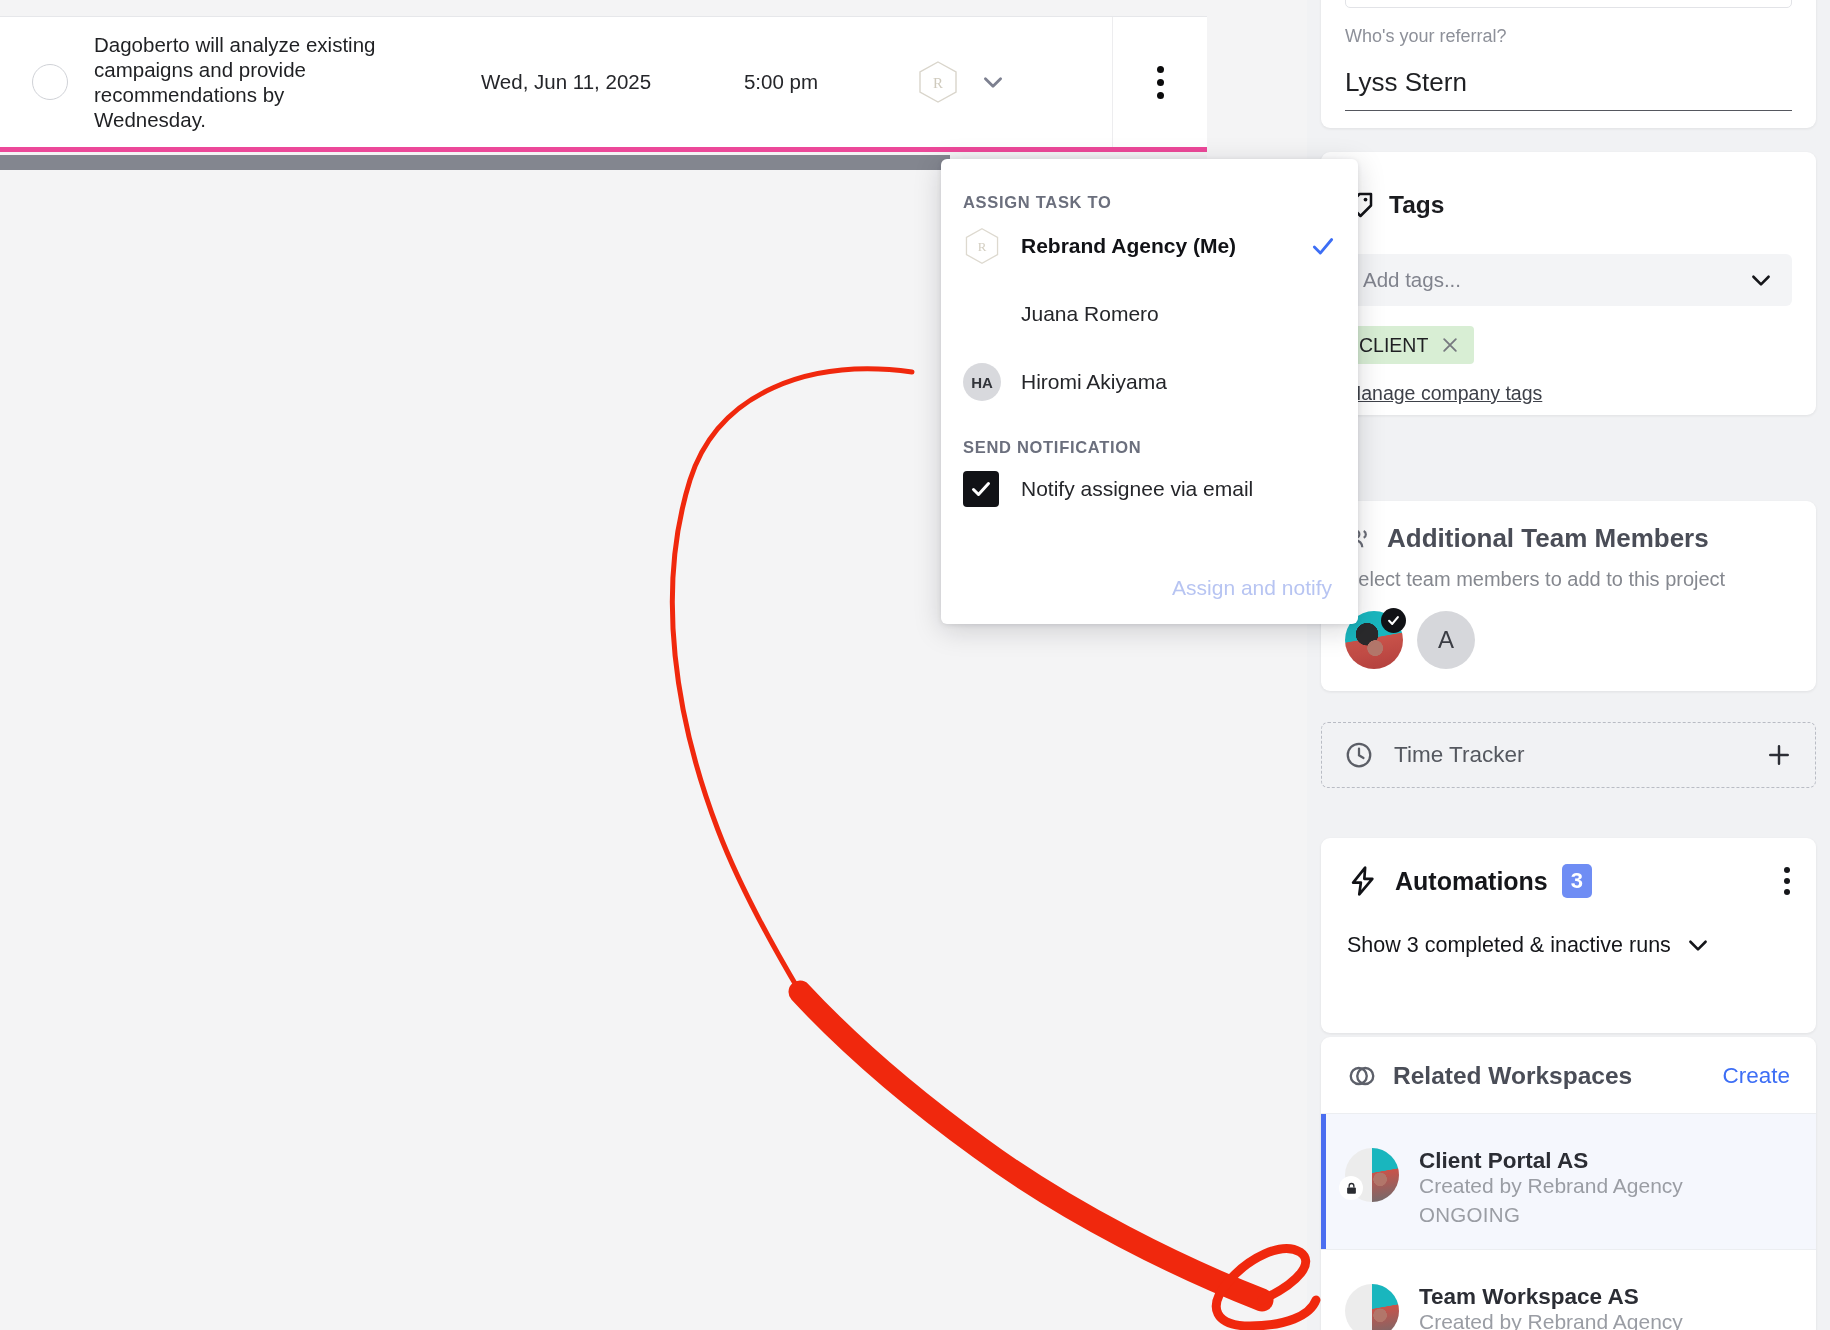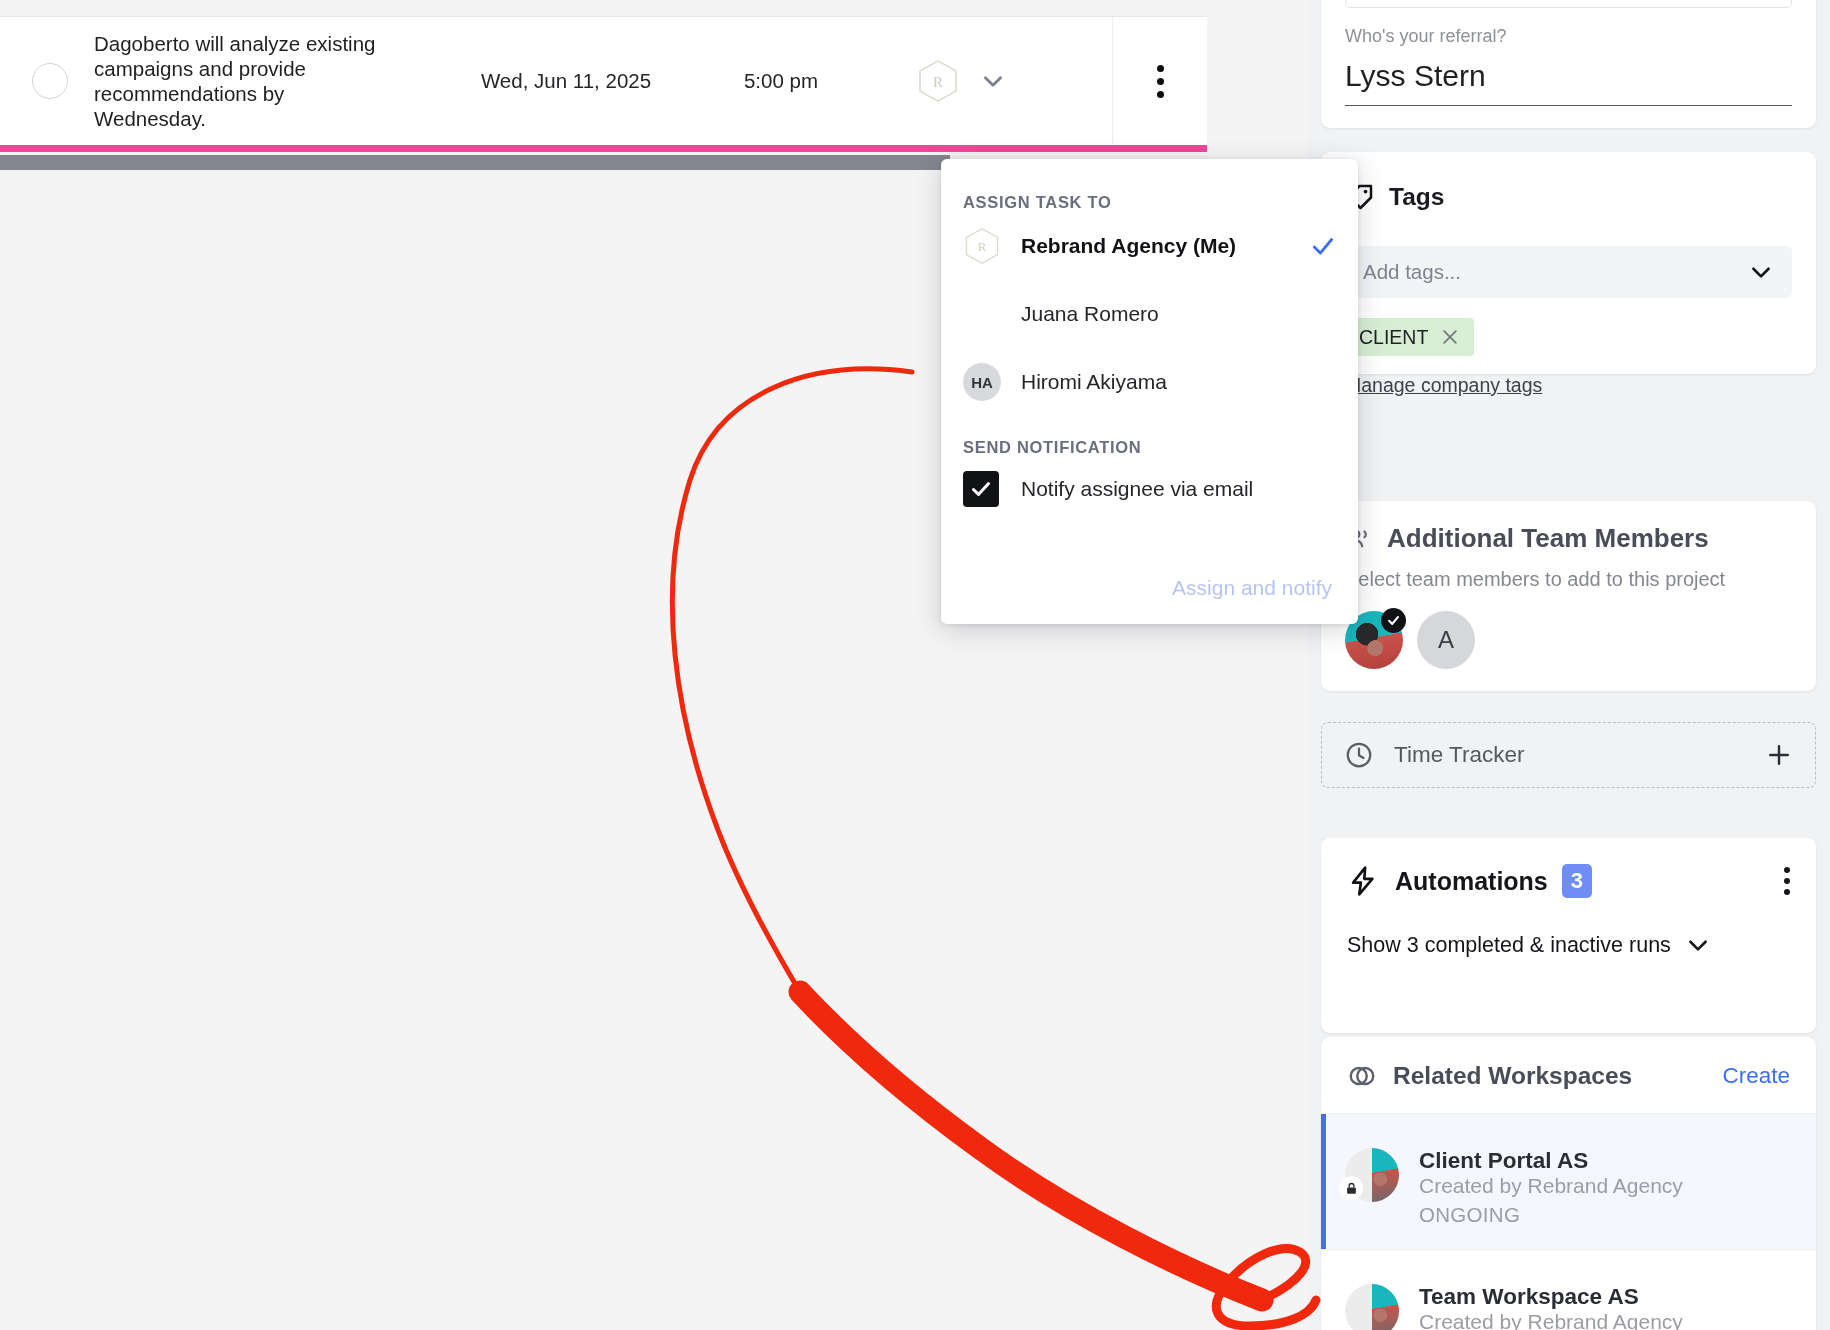--- a/index.html
+++ b/index.html
@@ -15,21 +15,21 @@
   .main-area {
     position: absolute; left: 0; top: 0;
     width: 1307px; height: 1330px;
     background: #f4f4f5;
   }
   .task-strip {
     position: absolute; left: 0; top: 16px;
     width: 1207px; height: 136px;
     background: #ffffff;
     border-top: 1px solid #e6e7ea;
-    border-bottom: 7px solid #ec4899;
+    border-bottom: 5px solid #ec4899;
     display: flex; align-items: center;
   }
   .task-checkbox {
     width: 36px; height: 36px; border-radius: 50%;
     border: 1.5px solid #d0d2d7; background: #fff;
     margin-left: 32px; flex: 0 0 auto; cursor: pointer;
   }
   .task-title {
     margin-left: 26px; width: 300px;
     font-size: 20.5px; line-height: 25px; color: #1f2023;
@@ -143,29 +143,29 @@
   }
   .sel-box {
     margin-top: 14px; height: 50px;
     border: 1px solid #e2e3e7; border-radius: 5px;
     display: flex; align-items: center; justify-content: space-between;
     padding: 0 16px;
     background: #fff; cursor: pointer;
   }
   .field-label { margin-top: 18px; font-size: 18px; color: #8d9099; }
   .field-value {
-    margin-top: 12px; font-size: 30px; color: #1f2023;
+    margin-top: 20px; font-size: 26px; color: #1f2023;
     padding-bottom: 12px; border-bottom: 1.5px solid #55575e;
   }
 
   
   .card-tags {
     position: absolute; left: 14px; top: 152px;
-    width: 495px; height: 222px;
-    padding: 30px 24px 0 24px;
+    width: 495px; height: 263px;
+    padding: 38px 24px 0 24px;
   }
   .card-head { display: flex; align-items: center; gap: 14px; }
   .card-head .ttl { font-size: 24.5px; font-weight: 700; color: #1b1c20; }
   .tag-select {
     margin-top: 34px; height: 52px; background: #f3f4f6; border-radius: 6px;
     display: flex; align-items: center; justify-content: space-between;
     padding: 0 18px; cursor: pointer; gap: 41px;
   }
   .tag-select .ph { font-size: 20.5px; color: #80838d; }
   .chip-row { margin-top: 20px; display: flex; }

